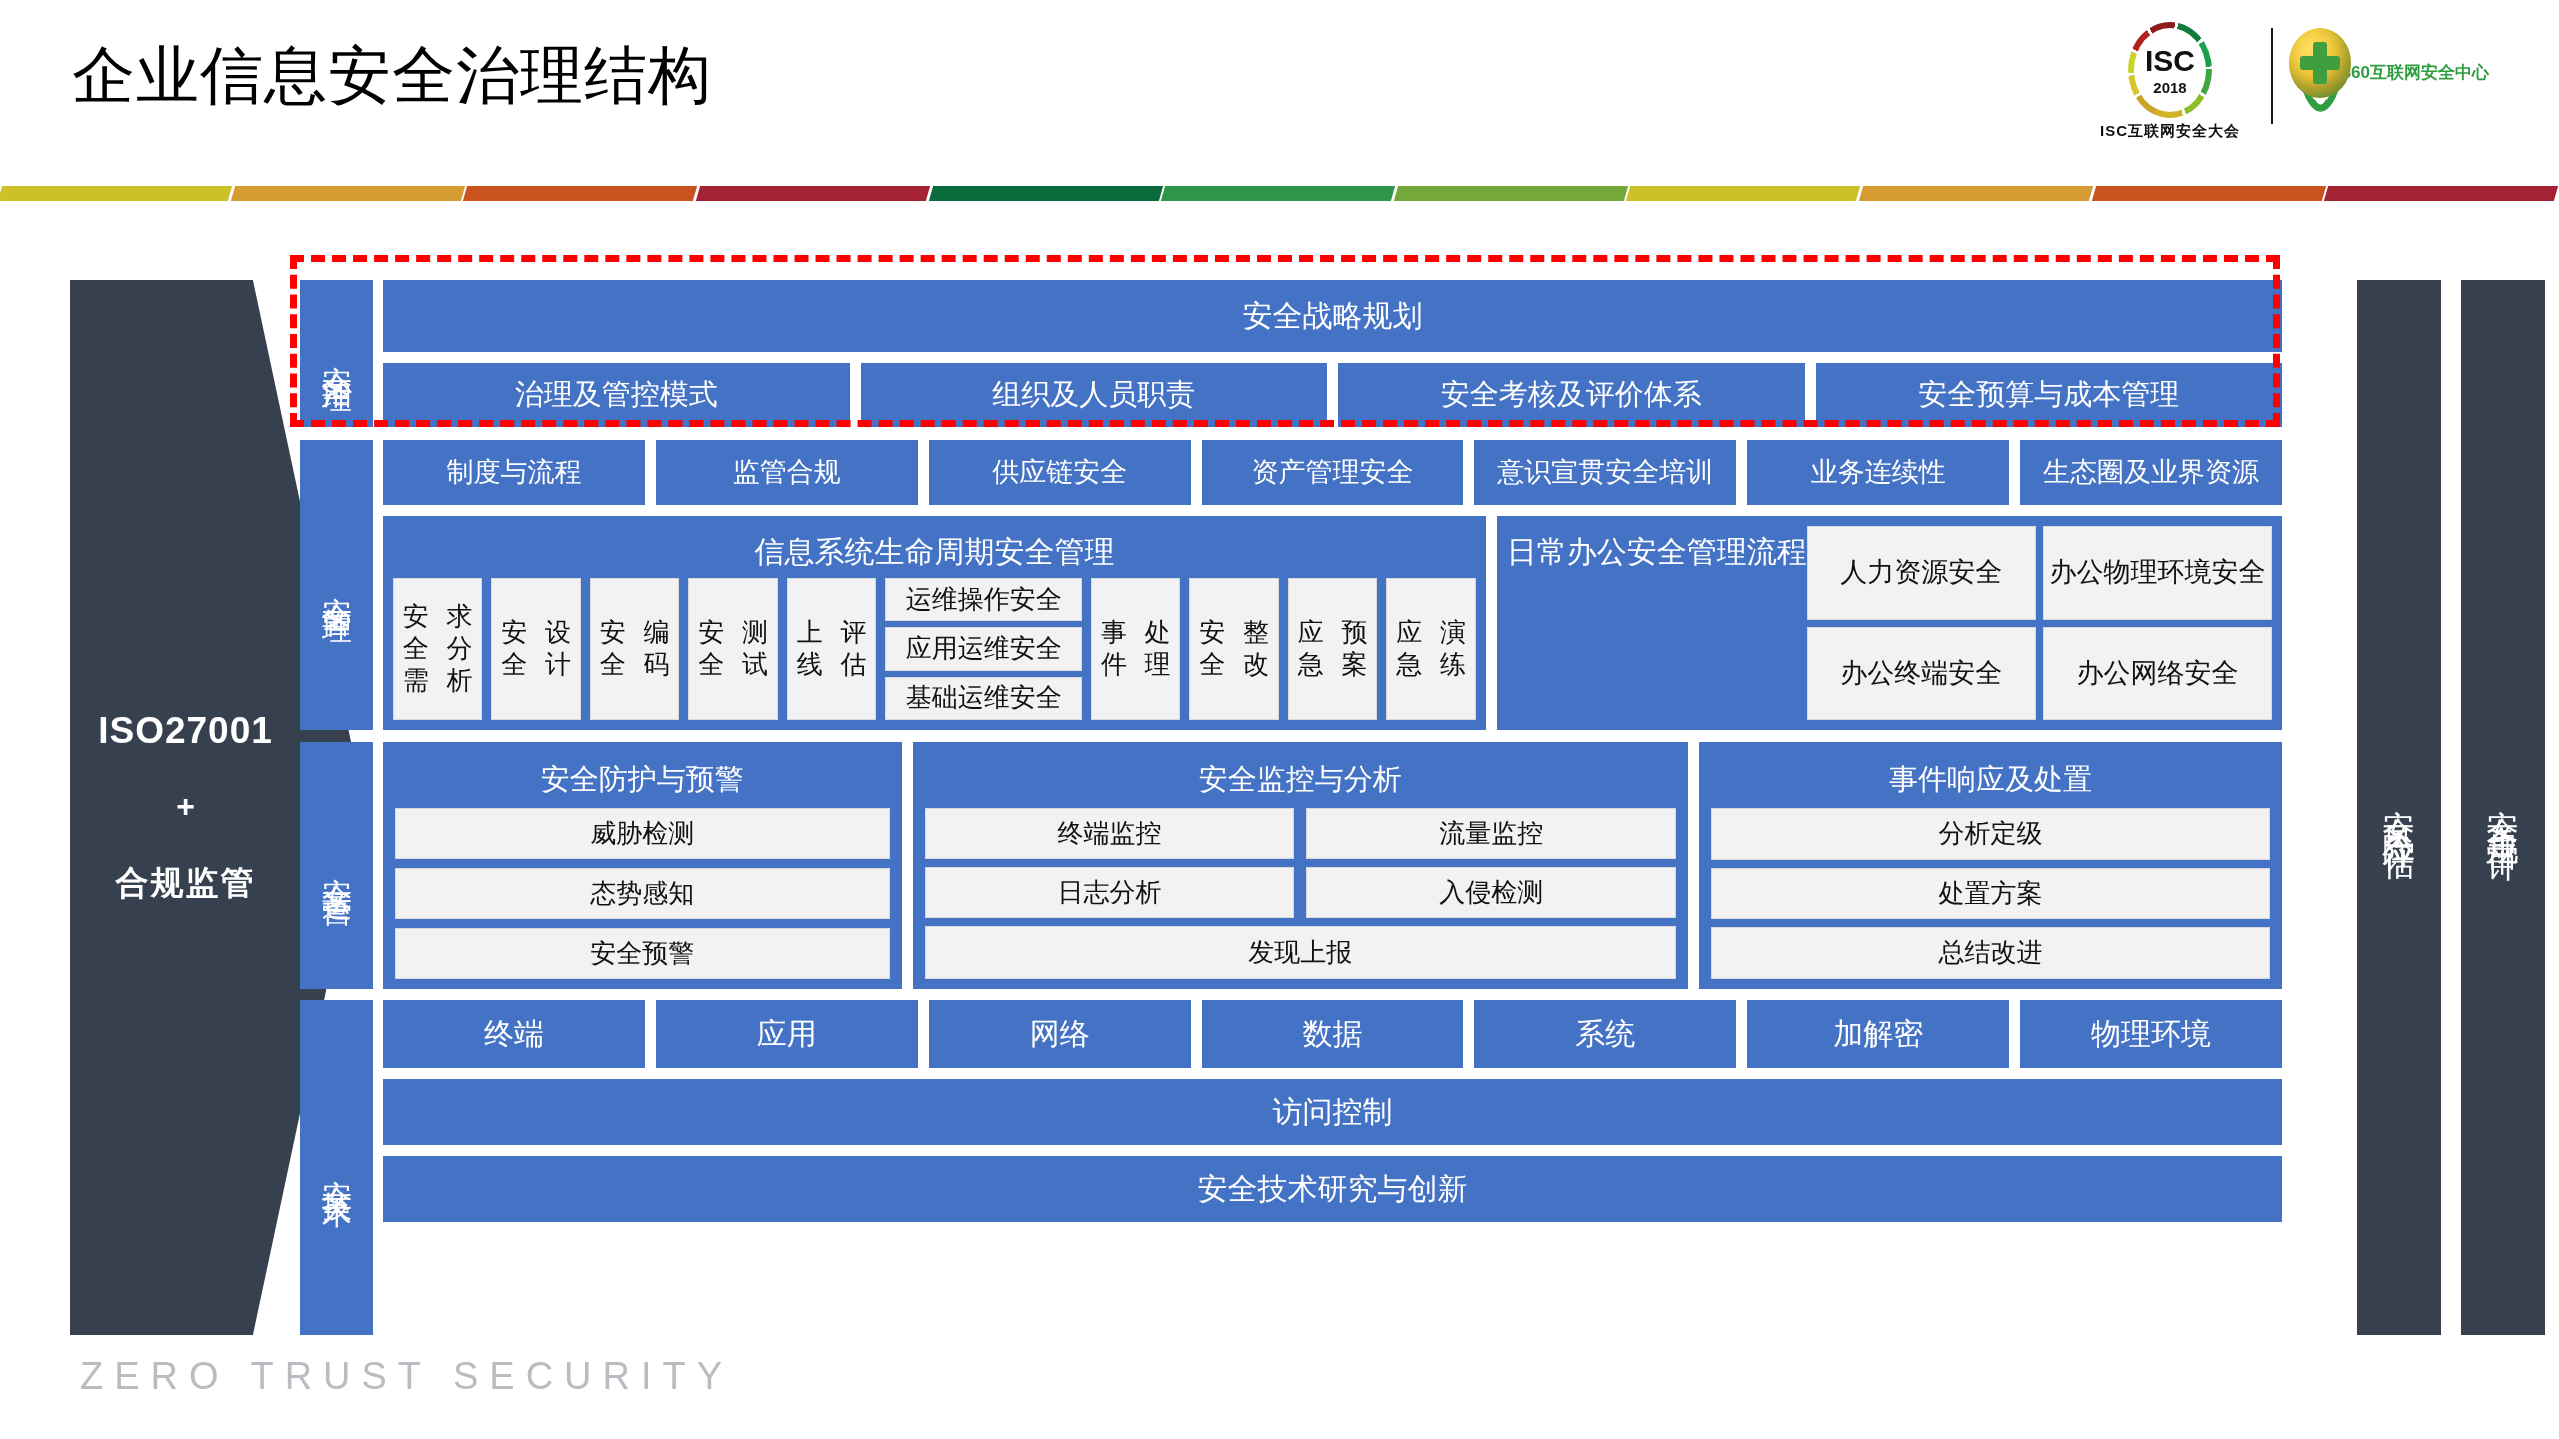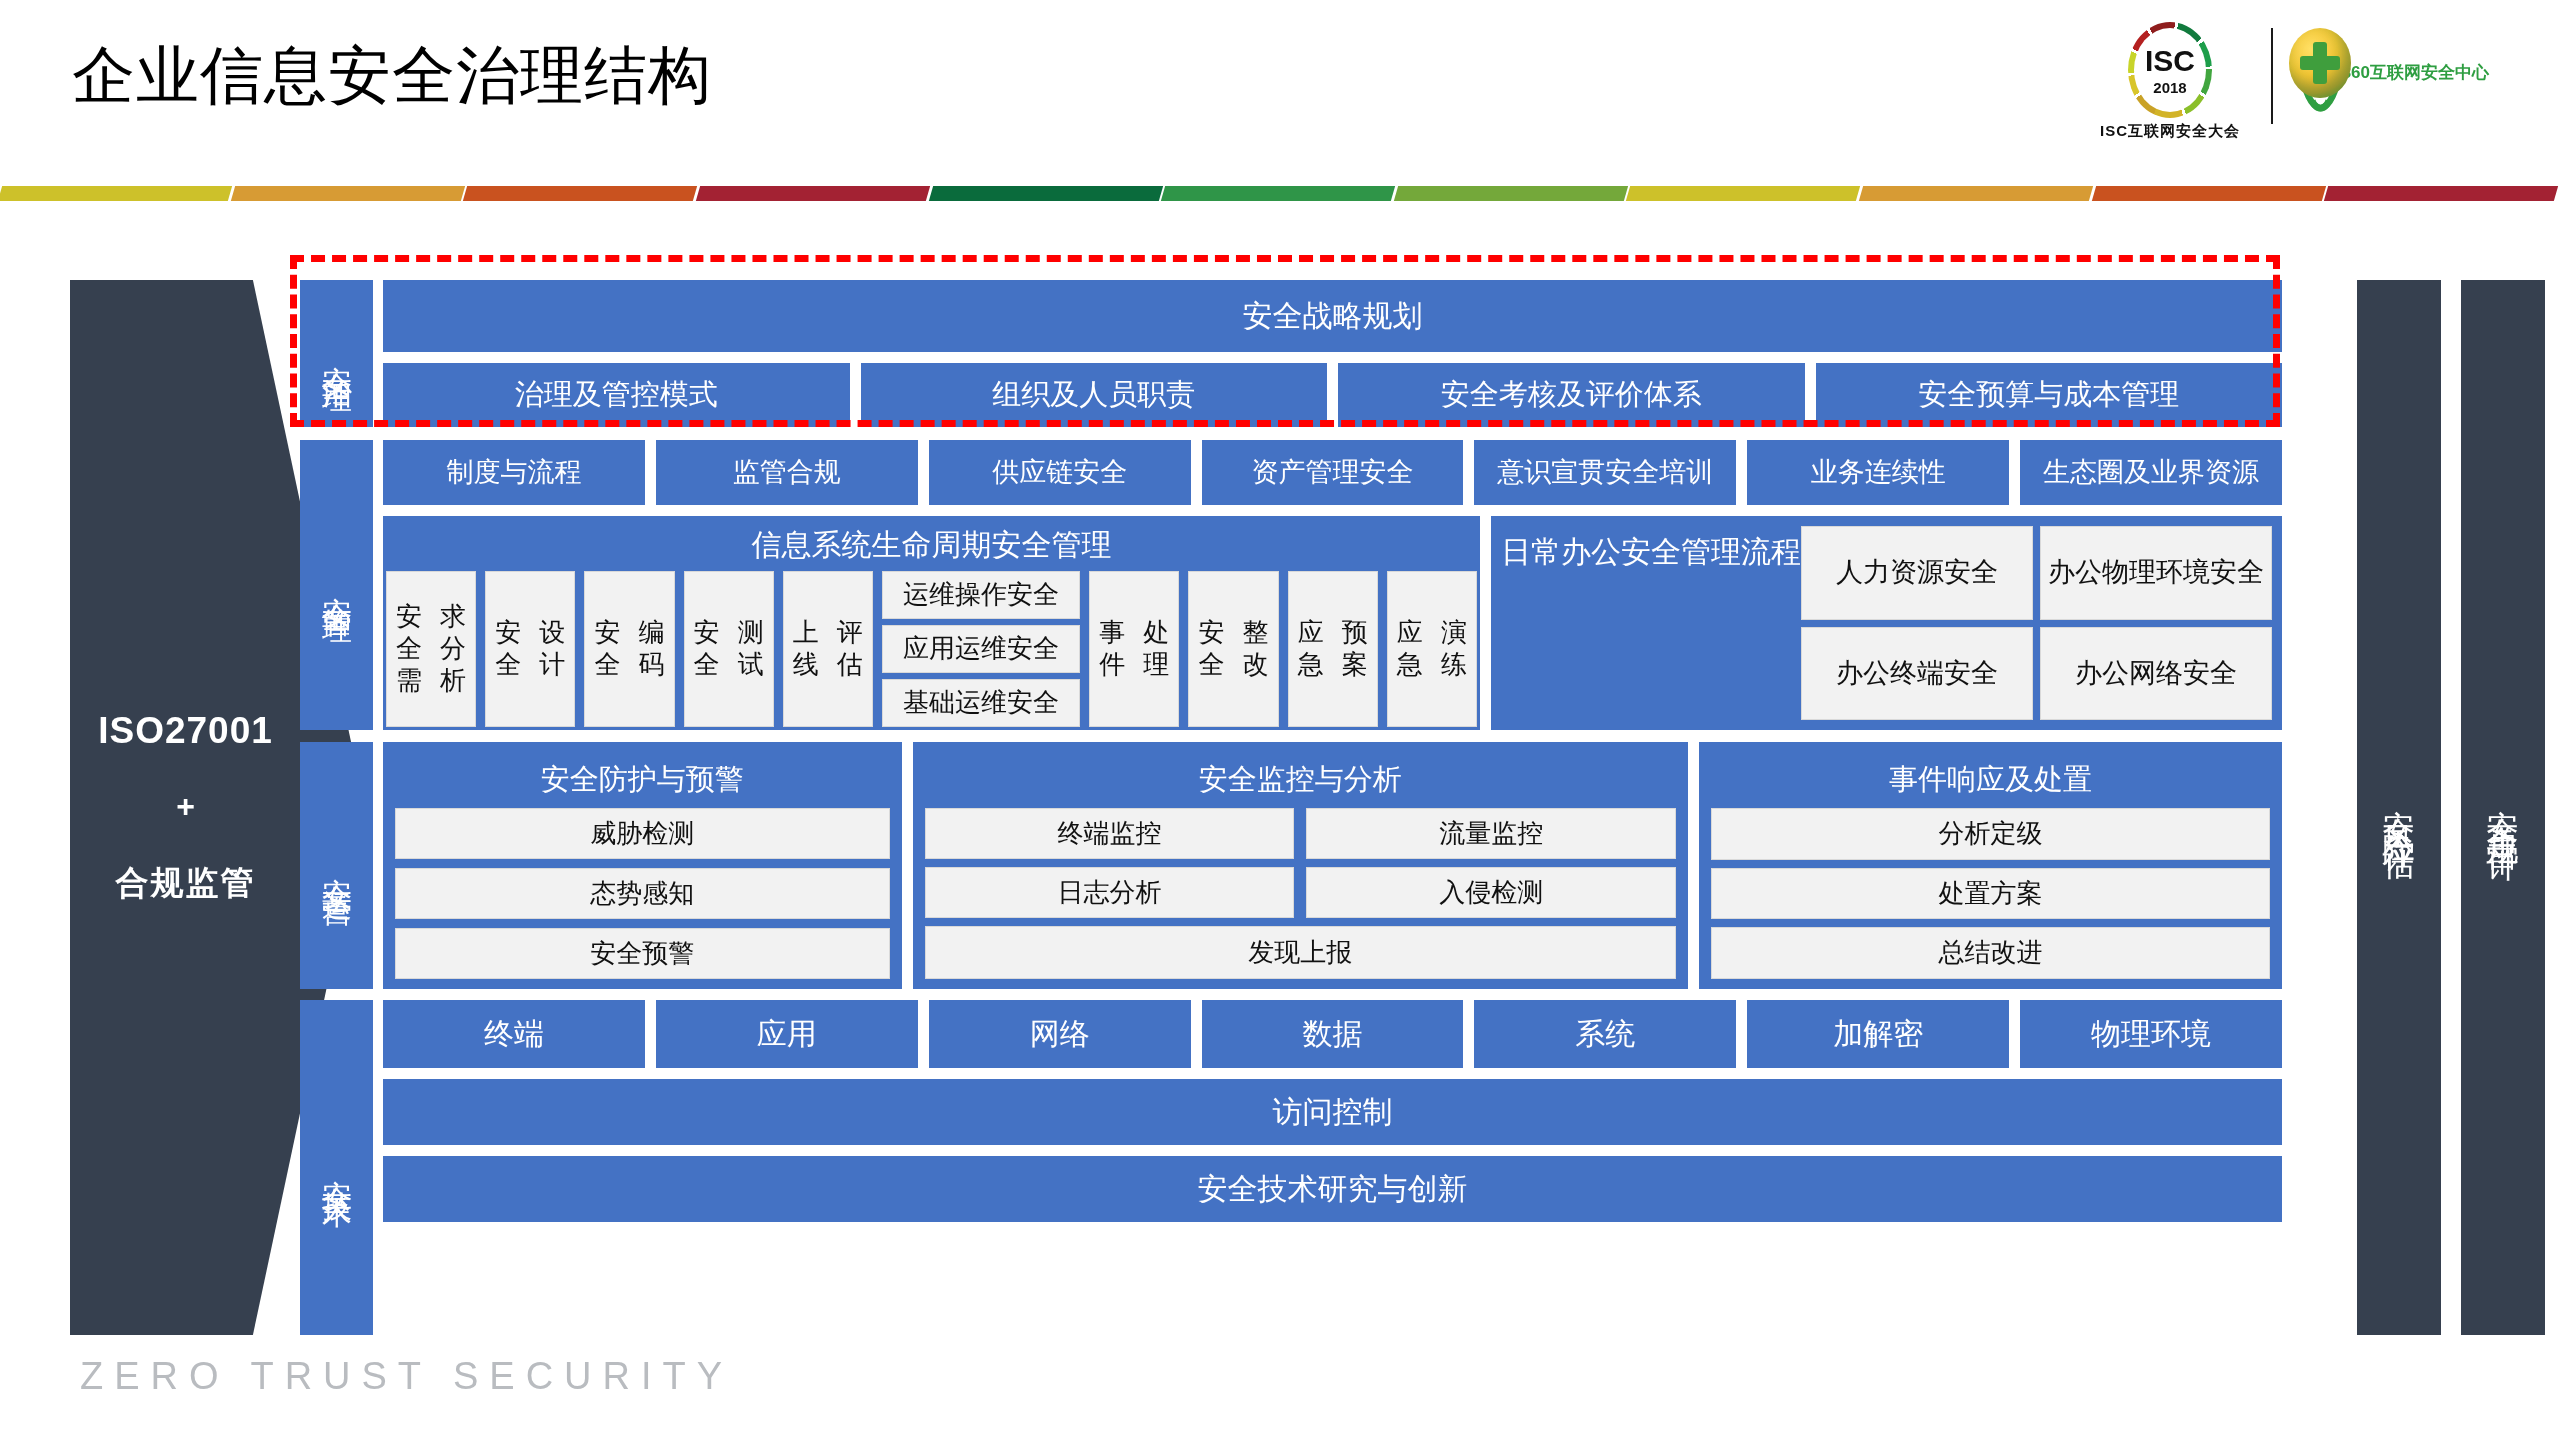--- a/index.html
+++ b/index.html
@@ -233,21 +233,21 @@
           </div>
         <div class="cell blue f27 mg-top" style="flex:1">
             <span>生态圈及</span>
             <br>
             <span>业界资源</span>
           </div>
       </div>
 
       <div class="rowflex" style="height:214px; margin-top:11px;">
 
-        <div class="blue" style="flex:1040 1 0; display:flex; flex-direction:column; padding:3px;">
+        <div class="blue" style="flex:1040 1 0; display:flex; flex-direction:column; padding:10px;">
           <div class="cell f30" style="height:52px; color:#fff;">信息系统生命周期安全管理</div>
           <div class="rowflex" style="flex:1; gap:9px;">
             <div class="cell gray f26" style="flex:1">
                 <span>安全需</span>
                 <br>
                 <span>求分析</span>
               </div>
             <div class="cell gray f26" style="flex:1">
                 <span>安全</span>
                 <br>

